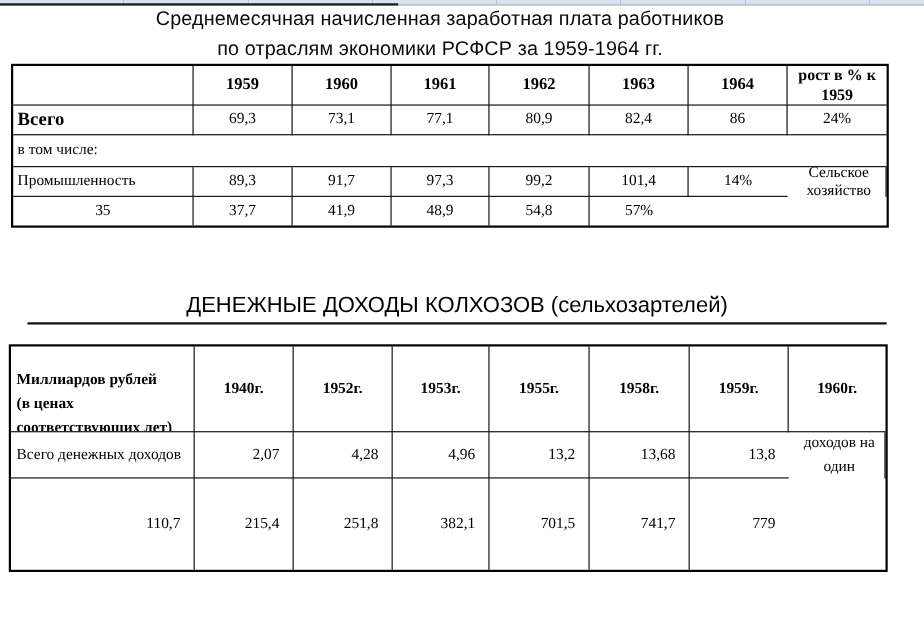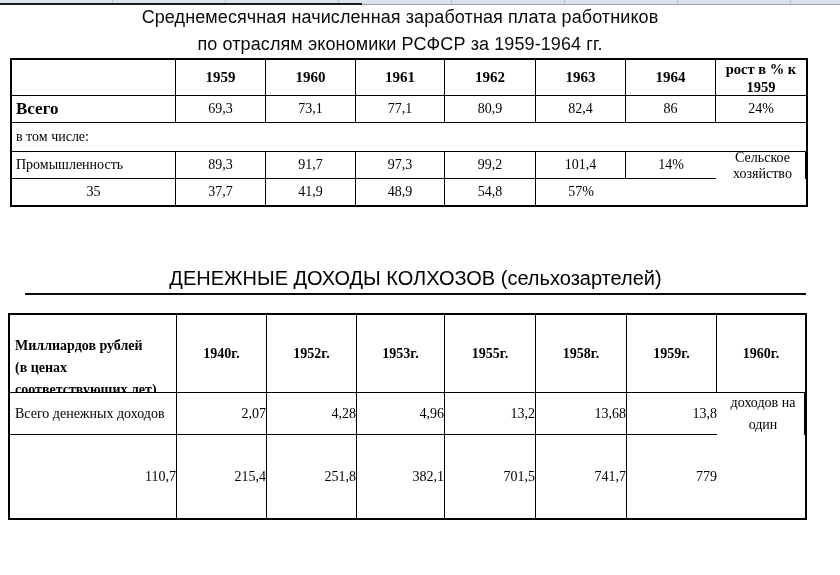--- a/index.html
+++ b/index.html
@@ -54,21 +54,21 @@
     border-bottom: 1px solid #000;
     box-sizing: border-box;
     display: flex; align-items: center;
     font-size: 14px;
     overflow: hidden;
   }
   .lastcol { border-right: none; }
   .lastrow { border-bottom: none; }
   .hd { justify-content: center; text-align: center; font-weight: bold; }
   .num { justify-content: center; text-align: center; }
-  .rnum { justify-content: flex-end; text-align: left; padding-right: 0; }
+  .rnum { justify-content: flex-end; text-align: left; padding-right: 12px; }
   .lab { justify-content: flex-start; text-align: center; padding-left: 4px; }
   .span8 { grid-column: 1 / -1; }
 
   
   #t1 {
     left: 10px; top: 58px; width: 798px; height: 149px;
     grid-template-columns: 164px 90px 90px 89px 91px 90px 90px 90px;
     grid-template-rows: 36px 27px 29px 27px 26px;
   }
   #t1 .hd { font-size: 15px; }

